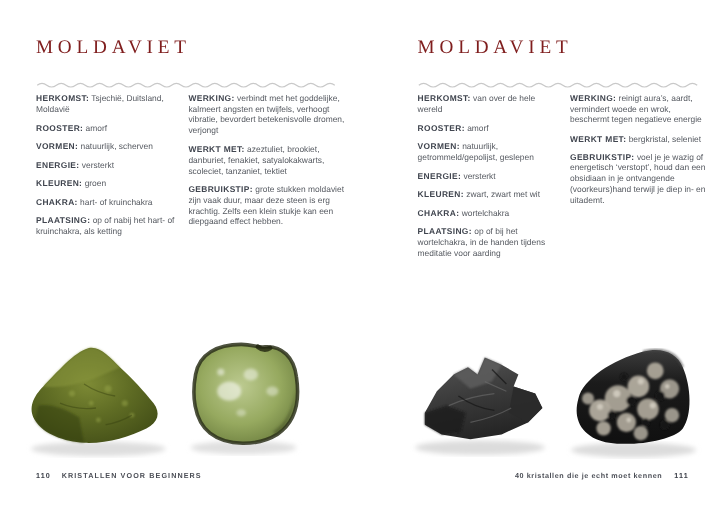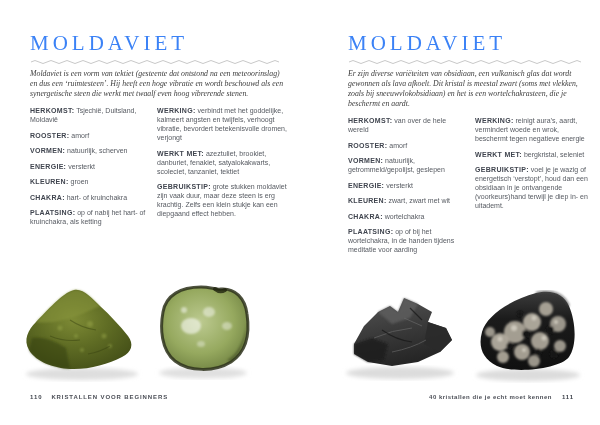--- a/index.html
+++ b/index.html
@@ -7,22 +7,22 @@
     width:600px;height:425px;position:relative;overflow:hidden;
     background:#ffffff;
     font-family:"Liberation Sans",sans-serif;
     -webkit-font-smoothing:antialiased;
   }
   .page{position:absolute;top:31px;}
   .page-left{left:30px;width:258px;}
   .page-right{left:348px;width:242px;}
   .title{
     font-family:"Liberation Serif",serif;
-    font-size:21px;font-weight:500;letter-spacing:4px;
-    color:#3b82f6;margin:0 0 2px 0;white-space:nowrap;
+    font-size:16px;font-weight:500;letter-spacing:4px;
+    color:#7f1d1d;margin:0 0 18px 0;white-space:nowrap;
   }
   .wave{display:block;margin:2px 0 4px 0;}
   .intro{
     font-family:"Liberation Serif",serif;font-style:italic;
     font-size:7.8px;line-height:10px;color:#3c3c3c;
     margin:3px 0 7px 0;
   }
   .cols{display:flex;gap:9px;}
   .col1{width:118px;flex:none;}
   .col2{flex:1;min-width:0;}
@@ -41,21 +41,20 @@
   .footer-right .ftext{margin-right:10px;letter-spacing:0.5px;text-transform:none;font-weight:600;}
 </style>
 </head>
 <body>
 
 <div class="page page-left">
   <h1 class="title">MOLDAVIET</h1>
   <svg class="wave" width="250" height="7" viewBox="0 0 250 7">
     <path d="M1 4 q4 -3 8 0 t8 0 t8 0 t8 0 t8 0 t8 0 t8 0 t8 0 t8 0 t8 0 t8 0 t8 0 t8 0 t8 0 t8 0 t8 0 t8 0 t8 0 t8 0 t8 0 t8 0 t8 0 t8 0 t8 0 t8 0 t8 0 t8 0 t8 0 t8 0 t8 0 t8 0" fill="none" stroke="#c9c9c9" stroke-width="1"></path>
   </svg>
-  <p class="intro">Moldaviet is een vorm van tektiet (gesteente dat ontstond na een meteoorinslag) en dus een ‘ruimtesteen’. Hij heeft een hoge vibratie en wordt beschouwd als een synergetische steen die werkt met twaalf even hoog vibrerende stenen.</p>
   <div class="cols">
     <div class="col1">
       <div class="attr"><span class="label">HERKOMST:</span> <span class="value">Tsjechië, Duitsland, Moldavië</span></div>
       <div class="attr"><span class="label">ROOSTER:</span> <span class="value">amorf</span></div>
       <div class="attr"><span class="label">VORMEN:</span> <span class="value">natuurlijk, scherven</span></div>
       <div class="attr"><span class="label">ENERGIE:</span> <span class="value">versterkt</span></div>
       <div class="attr"><span class="label">KLEUREN:</span> <span class="value">groen</span></div>
       <div class="attr"><span class="label">CHAKRA:</span> <span class="value">hart- of kruinchakra</span></div>
       <div class="attr"><span class="label">PLAATSING:</span> <span class="value">op of nabij het hart- of kruinchakra, als ketting</span></div>
     </div>
@@ -65,21 +64,20 @@
       <div class="attr"><span class="label">GEBRUIKSTIP:</span> <span class="value">grote stukken moldaviet zijn vaak duur, maar deze steen is erg krachtig. Zelfs een klein stukje kan een diepgaand effect hebben.</span></div>
     </div>
   </div>
 </div>
 
 <div class="page page-right">
   <h1 class="title">MOLDAVIET</h1>
   <svg class="wave" width="234" height="7" viewBox="0 0 234 7">
     <path d="M1 4 q4 -3 8 0 t8 0 t8 0 t8 0 t8 0 t8 0 t8 0 t8 0 t8 0 t8 0 t8 0 t8 0 t8 0 t8 0 t8 0 t8 0 t8 0 t8 0 t8 0 t8 0 t8 0 t8 0 t8 0 t8 0 t8 0 t8 0 t8 0 t8 0 t8 0" fill="none" stroke="#c9c9c9" stroke-width="1"></path>
   </svg>
-  <p class="intro">Er zijn diverse variëteiten van obsidiaan, een vulkanisch glas dat wordt gewonnen als lava afkoelt. Dit kristal is meestal zwart (soms met vlekken, zoals bij sneeuwvlokobsidiaan) en het is een wortelchakrasteen, die je beschermt en aardt.</p>
   <div class="cols">
     <div class="col1">
       <div class="attr"><span class="label">HERKOMST:</span> <span class="value">van over de hele wereld</span></div>
       <div class="attr"><span class="label">ROOSTER:</span> <span class="value">amorf</span></div>
       <div class="attr"><span class="label">VORMEN:</span> <span class="value">natuurlijk, getrommeld/gepolijst, geslepen</span></div>
       <div class="attr"><span class="label">ENERGIE:</span> <span class="value">versterkt</span></div>
       <div class="attr"><span class="label">KLEUREN:</span> <span class="value">zwart, zwart met wit</span></div>
       <div class="attr"><span class="label">CHAKRA:</span> <span class="value">wortelchakra</span></div>
       <div class="attr"><span class="label">PLAATSING:</span> <span class="value">op of bij het wortelchakra, in de handen tijdens meditatie voor aarding</span></div>
     </div>

